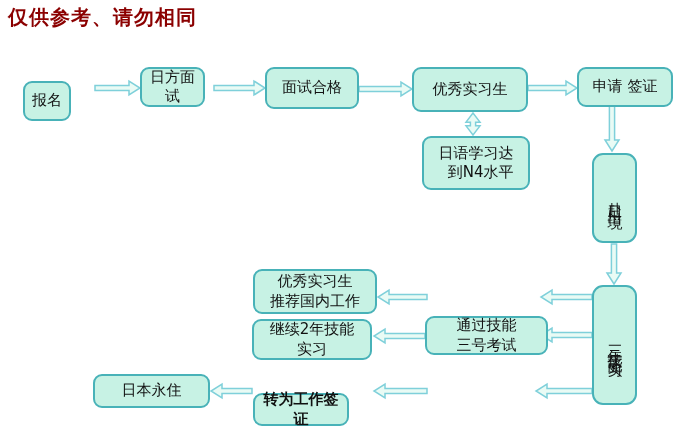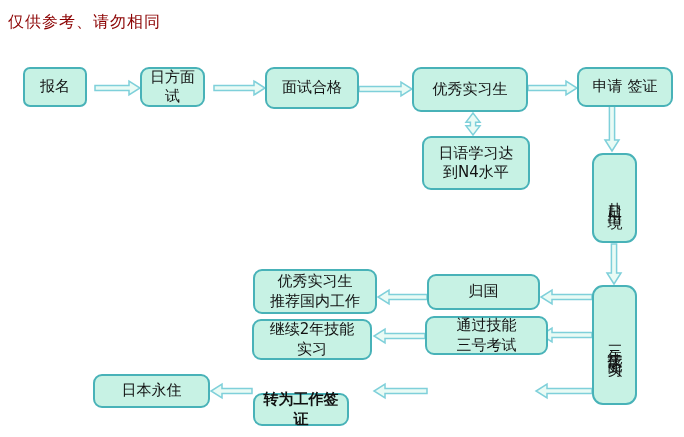--- a/index.html
+++ b/index.html
@@ -9,21 +9,21 @@
     --arrow-fill:#e9fbf5;
     --arrow-stroke:#7fd0da;
     --text-color:#111111;
   }
   html,body{margin:0;padding:0;background:#ffffff;}
   .canvas{
     position:relative;width:684px;height:437px;background:#ffffff;
     font-family:"DejaVu Sans","Liberation Sans",sans-serif;overflow:hidden;
   }
   .title{
-    position:absolute;left:8px;top:12px;font-size:16px;font-weight:normal;
+    position:absolute;left:8px;top:4px;font-size:20px;font-weight:bold;
     letter-spacing:1px;color:var(--title-color);white-space:nowrap;
   }
   .box{
     position:absolute;box-sizing:border-box;
     background:var(--box-fill);border:2px solid var(--box-border);border-radius:9px;
     display:flex;align-items:center;justify-content:center;text-align:center;
     font-size:15px;color:var(--text-color);line-height:1.3;white-space:pre-line;
     padding:1px 2px;
   }
   .vbox{
@@ -50,33 +50,32 @@
     <polygon points="611.4,244 611.4,273 607,273 614,284 621,273 616.6,273 616.6,244"></polygon>
     <polygon points="592,294.4 552,294.4 552,290 541,297 552,304 552,299.6 592,299.6"></polygon>
     <polygon points="427,294.4 389,294.4 389,290 378,297 389,304 389,299.6 427,299.6"></polygon>
     <polygon points="592,332.4 552,332.4 552,328 541,335 552,342 552,337.6 592,337.6"></polygon>
     <polygon points="425,333.4 385,333.4 385,329 374,336 385,343 385,338.6 425,338.6"></polygon>
     <polygon points="592,388.4 547,388.4 547,384 536,391 547,398 547,393.6 592,393.6"></polygon>
     <polygon points="427,388.4 385,388.4 385,384 374,391 385,398 385,393.6 427,393.6"></polygon>
     <polygon points="252,388.4 222,388.4 222,384 211,391 222,398 222,393.6 252,393.6"></polygon>
   </svg>
 
-  <div class="box" style="left:23px;top:67px;width:64px;height:40px;border-radius:7px;">报名</div>
+  <div class="box" style="left:23px;top:81px;width:48px;height:40px;">报名</div>
   <div class="box" style="left:140px;top:67px;width:65px;height:40px;">日方面试</div>
   <div class="box" style="left:265px;top:67px;width:94px;height:42px;">面试合格</div>
   <div class="box" style="left:412px;top:67px;width:116px;height:45px;">优秀实习生</div>
   <div class="box" style="left:577px;top:67px;width:96px;height:40px;">申请 签证</div>
 
-  <div class="box" style="left:422px;top:136px;width:108px;height:54px;">日语学习达
+  <div class="box" style="left:422px;top:136px;width:108px;height:54px;text-align:right;">日语学习达
 到N4水平</div>
 
   <div class="box vbox" style="left:592px;top:153px;width:45px;height:90px;">赴日出境</div>
   <div class="box vbox" style="left:592px;top:285px;width:45px;height:120px;">三年技能实习</div>
 
-  <div class="box" style="left:427px;top:274px;width:113px;height:36px;">归国</div>
   <div class="box" style="left:253px;top:269px;width:124px;height:45px;">优秀实习生
 推荐国内工作</div>
 
   <div class="box" style="left:425px;top:316px;width:123px;height:39px;">通过技能
 三号考试</div>
   <div class="box" style="left:252px;top:319px;width:120px;height:41px;">继续2年技能
 实习</div>
 
   <div class="box" style="left:253px;top:393px;width:96px;height:33px;font-weight:bold;">转为工作签证</div>
   <div class="box" style="left:93px;top:374px;width:117px;height:34px;">日本永住</div>

